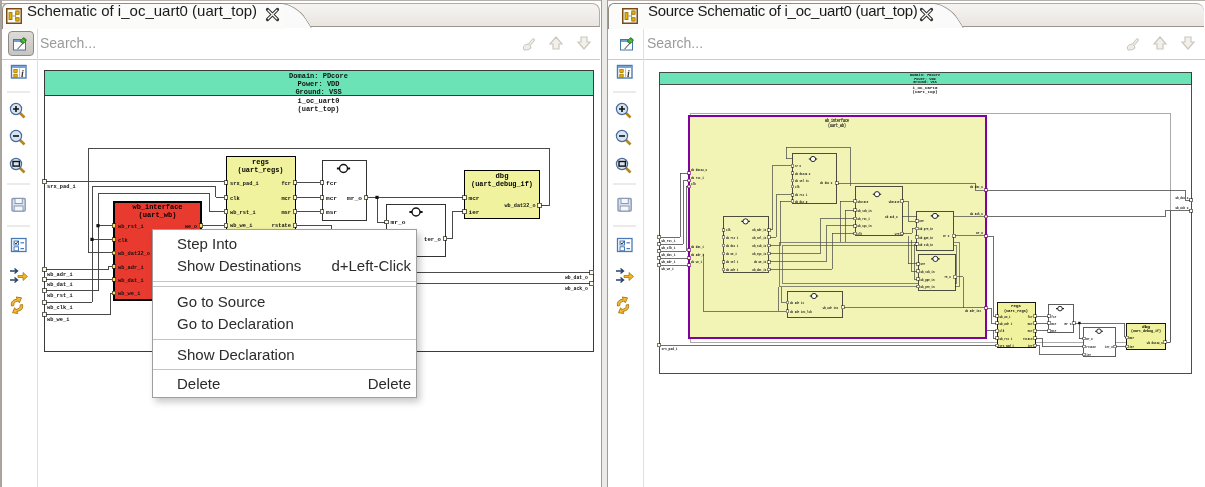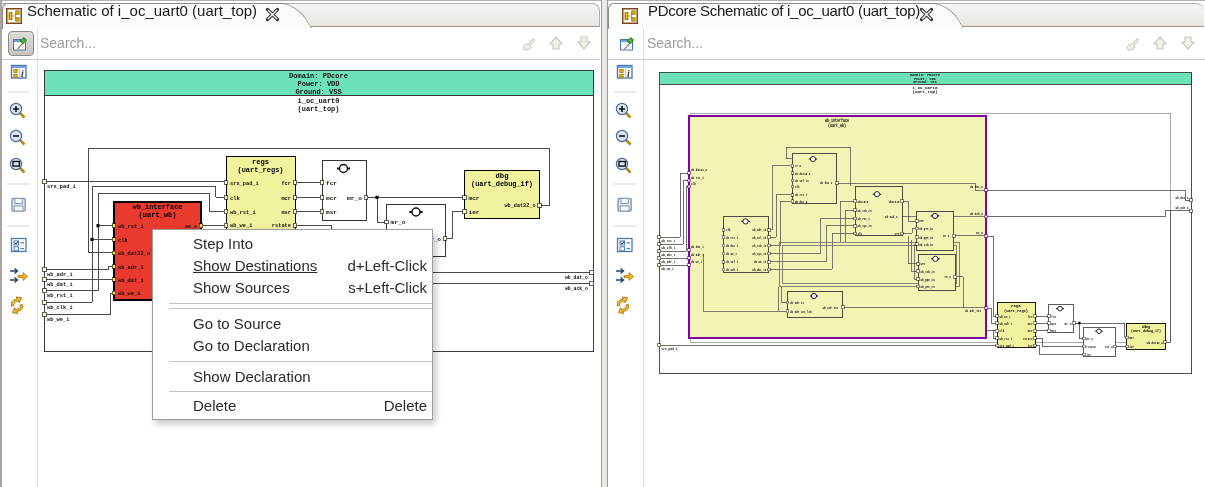--- a/index.html
+++ b/index.html
@@ -33,21 +33,21 @@
 <div class="abs tab" style="left:2px;width:280px;"></div>
 <div class="abs tabtxt" style="left:27px;">Schematic of i_oc_uart0 (uart_top)</div>
 <div class="abs searchrow" style="left:2px;width:598px;"></div>
 <div class="abs pinbtn" style="left:8px;"></div>
 <div class="abs searchtxt" style="left:40px;">Search...</div>
 <div class="abs vline" style="left:37px;top:29px;height:458px;"></div>
 
 <div class="abs tabbar" style="left:608px;width:596px;border-radius:8px 8px 0 0;"></div>
 <div class="abs swoosh" style="left:933px;"></div>
 <div class="abs tab" style="left:608px;width:326px;border-radius:6px 0 0 0;"></div>
-<div class="abs tabtxt" style="left:648px;letter-spacing:-0.3px;">PDcore Schematic of i_oc_uart0 (uart_top)</div>
+<div class="abs tabtxt" style="left:648px;letter-spacing:-0.3px;">Source Schematic of i_oc_uart0 (uart_top)</div>
 <div class="abs searchrow" style="left:608px;width:597px;"></div>
 <div class="abs searchtxt" style="left:647px;">Search...</div>
 <div class="abs vline" style="left:643px;top:29px;height:458px;"></div>
 
 <div class="abs" style="left:601px;top:0;width:1px;height:487px;background:#9c9c9c;"></div>
 <div class="abs" style="left:602px;top:0;width:5px;height:487px;background:#eceae7;"></div>
 <div class="abs" style="left:607px;top:0;width:1px;height:487px;background:#9c9c9c;"></div>
 
 <svg class="abs" style="left:0;top:0;z-index:5" width="1205" height="487" viewBox="0 0 1205 487">
 <defs>
@@ -512,24 +512,23 @@
 <text x="1188.5" y="198.6" font-size="3.0" font-family="Liberation Mono" font-weight="bold" fill="#111" text-anchor="end" textLength="13" lengthAdjust="spacingAndGlyphs">wb_dat_o</text>
 <rect x="1189.5" y="209.0" width="3" height="3" fill="#fffbe0" stroke="#222" stroke-width="0.6" shape-rendering="crispEdges"></rect>
 <text x="1188.5" y="209.1" font-size="3.0" font-family="Liberation Mono" font-weight="bold" fill="#111" text-anchor="end" textLength="13" lengthAdjust="spacingAndGlyphs">wb_ack_o</text>
 </g>
 </g>
 
 </svg>
 
 <div class="abs" style="left:152px;top:229px;width:263px;background:#fff;
      border:1px solid #9e9e9e;z-index:10;font-size:15px;color:#2b2b2b;
-     box-shadow:3px 4px 7px rgba(0,0,0,0.22);padding:3px 0 2px 16px;">
+     box-shadow:3px 4px 7px rgba(0,0,0,0.22);padding:3px 0 2px 0;">
     <div style="height:22px;line-height:22px;padding-left:24px;">Step Into</div>
-    <div style="height:22px;line-height:22px;padding-left:24px;text-decoration:underline;">Show Destinations<span style="float:right;margin-right:5px;">d+Left-Click</span></div>
-    <div style="height:22px;line-height:22px;padding-left:24px;">Show Sources<span style="float:right;margin-right:5px;">s+Left-Click</span></div>
+    <div style="height:22px;line-height:22px;padding-left:24px;">Show Destinations<span style="float:right;margin-right:5px;">d+Left-Click</span></div>
     <div style="height:1px;background:#c4c4c4;margin:4px 0;"></div>
     <div style="height:1px;background:#c4c4c4;margin:4px 0 4px 0;"></div>
     <div style="height:22px;line-height:22px;padding-left:24px;">Go to Source</div>
     <div style="height:22px;line-height:22px;padding-left:24px;">Go to Declaration</div>
     <div style="height:1px;background:#c4c4c4;margin:4px 0;"></div>
     <div style="height:22px;line-height:22px;padding-left:24px;">Show Declaration</div>
     <div style="height:1px;background:#c4c4c4;margin:3px 0;"></div>
     <div style="height:22px;line-height:22px;padding-left:24px;">Delete<span style="float:right;margin-right:5px;">Delete</span></div>
 </div>
 

